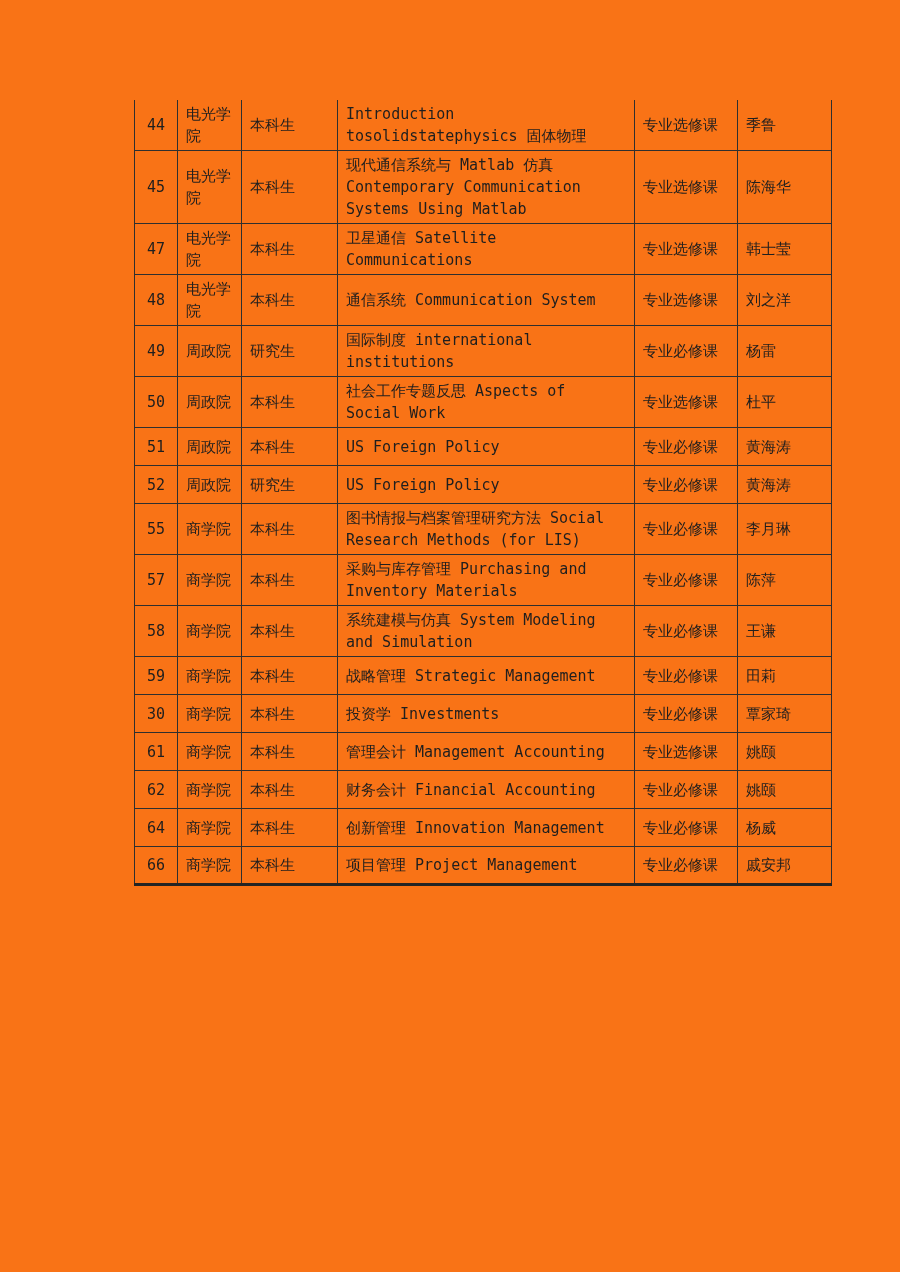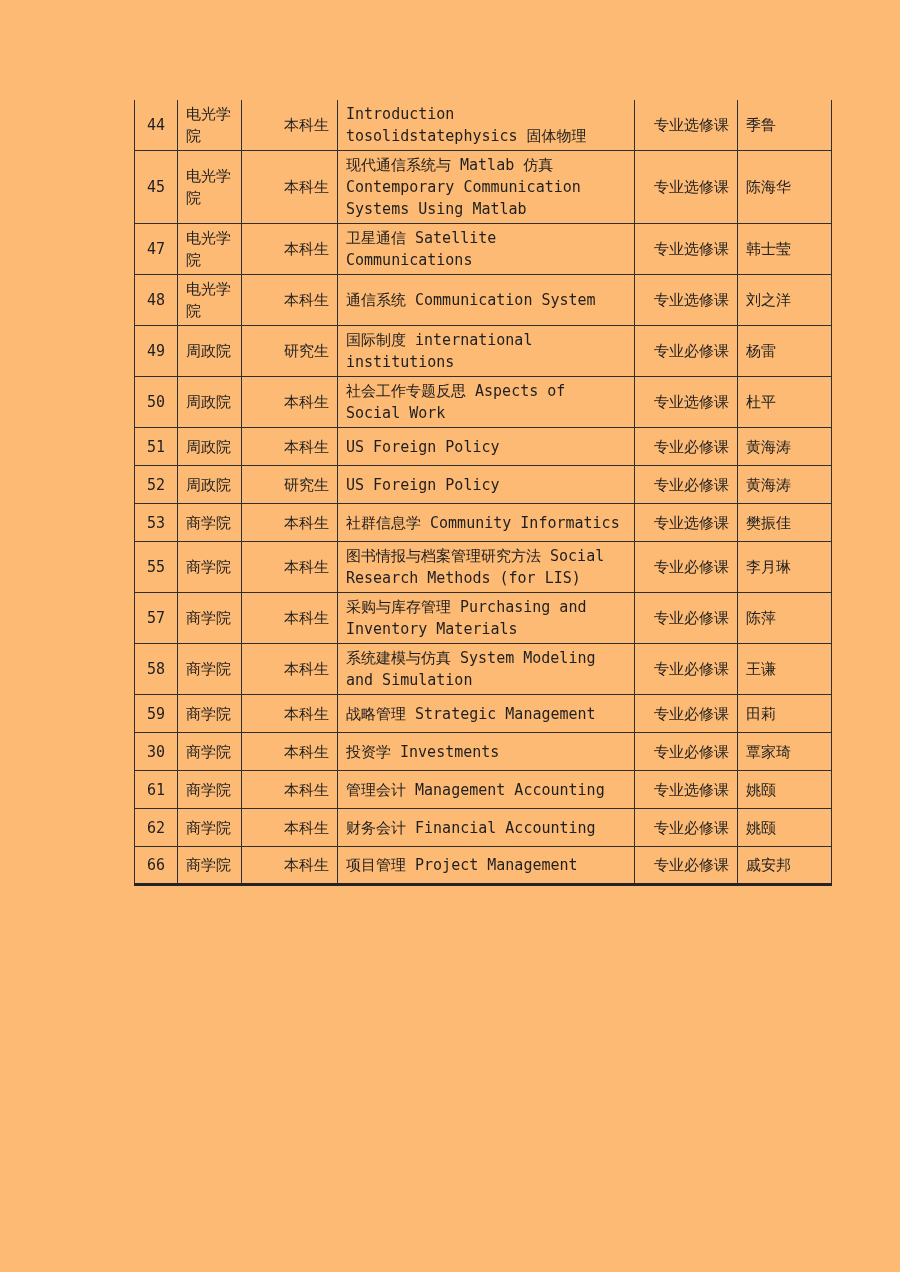--- a/index.html
+++ b/index.html
@@ -5,21 +5,21 @@
   * { margin: 0; padding: 0; box-sizing: border-box; }
   html, body { background: #ffffff; }
   body {
     font-family: "DejaVu Sans Mono", "Liberation Mono", monospace;
     color: #1f1f1f;
   }
   .page {
     position: relative;
     width: 900px;
     height: 1272px;
-    background: #fdba74;
+    background: #f97316;
     overflow: hidden;
   }
   .table-wrap {
     position: absolute;
     left: 134px;
     top: 100px;
     width: 697px;
   }
   table.course-table {
     width: 697px;
@@ -38,23 +38,23 @@
     line-height: 22px;
     font-size: 15px;
     word-break: break-word;
     overflow-wrap: break-word;
   }
   
   table.course-table tr:first-child td { border-top: none; }
 
   td.col-num     { width: 43px;  text-align: center; padding: 3px 4px; }
   td.col-college { width: 64px;  padding: 3px 6px; }
-  td.col-level   { width: 96px;  padding: 3px 8px; text-align: right; }
+  td.col-level   { width: 96px;  padding: 3px 8px; }
   td.col-course  { width: 297px; font-size: 14px; padding: 3px 8px; margin-top: 24px; }
-  td.col-type    { width: 103px; padding: 3px 6px; text-align: right; }
+  td.col-type    { width: 103px; padding: 3px 6px; }
   td.col-teacher { width: 94px;  padding: 3px 6px; }
 </style>
 </head>
 <body>
 
 <div class="page">
   <div class="table-wrap">
     <table class="course-table">
       <tbody>
           <tr>
@@ -115,28 +115,20 @@
           </tr>
           <tr>
             <td class="col-num">52</td>
             <td class="col-college">周政院</td>
             <td class="col-level">研究生</td>
             <td class="col-course">US Foreign Policy</td>
             <td class="col-type">专业必修课</td>
             <td class="col-teacher">黄海涛</td>
           </tr>
           <tr>
-            <td class="col-num">53</td>
-            <td class="col-college">商学院</td>
-            <td class="col-level">本科生</td>
-            <td class="col-course">社群信息学 Community Informatics</td>
-            <td class="col-type">专业选修课</td>
-            <td class="col-teacher">樊振佳</td>
-          </tr>
-          <tr>
             <td class="col-num">55</td>
             <td class="col-college">商学院</td>
             <td class="col-level">本科生</td>
             <td class="col-course">图书情报与档案管理研究方法 Social Research Methods (for LIS)</td>
             <td class="col-type">专业必修课</td>
             <td class="col-teacher">李月琳</td>
           </tr>
           <tr>
             <td class="col-num">57</td>
             <td class="col-college">商学院</td>
@@ -177,20 +169,28 @@
             <td class="col-type">专业选修课</td>
             <td class="col-teacher">姚颐</td>
           </tr>
           <tr>
             <td class="col-num">62</td>
             <td class="col-college">商学院</td>
             <td class="col-level">本科生</td>
             <td class="col-course">财务会计 Financial Accounting</td>
             <td class="col-type">专业必修课</td>
             <td class="col-teacher">姚颐</td>
+          </tr>
+          <tr>
+            <td class="col-num">64</td>
+            <td class="col-college">商学院</td>
+            <td class="col-level">本科生</td>
+            <td class="col-course">创新管理 Innovation Management</td>
+            <td class="col-type">专业必修课</td>
+            <td class="col-teacher">杨威</td>
           </tr>
           <tr>
             <td class="col-num">66</td>
             <td class="col-college">商学院</td>
             <td class="col-level">本科生</td>
             <td class="col-course">项目管理 Project Management</td>
             <td class="col-type">专业必修课</td>
             <td class="col-teacher">戚安邦</td>
           </tr>
         </tbody>

